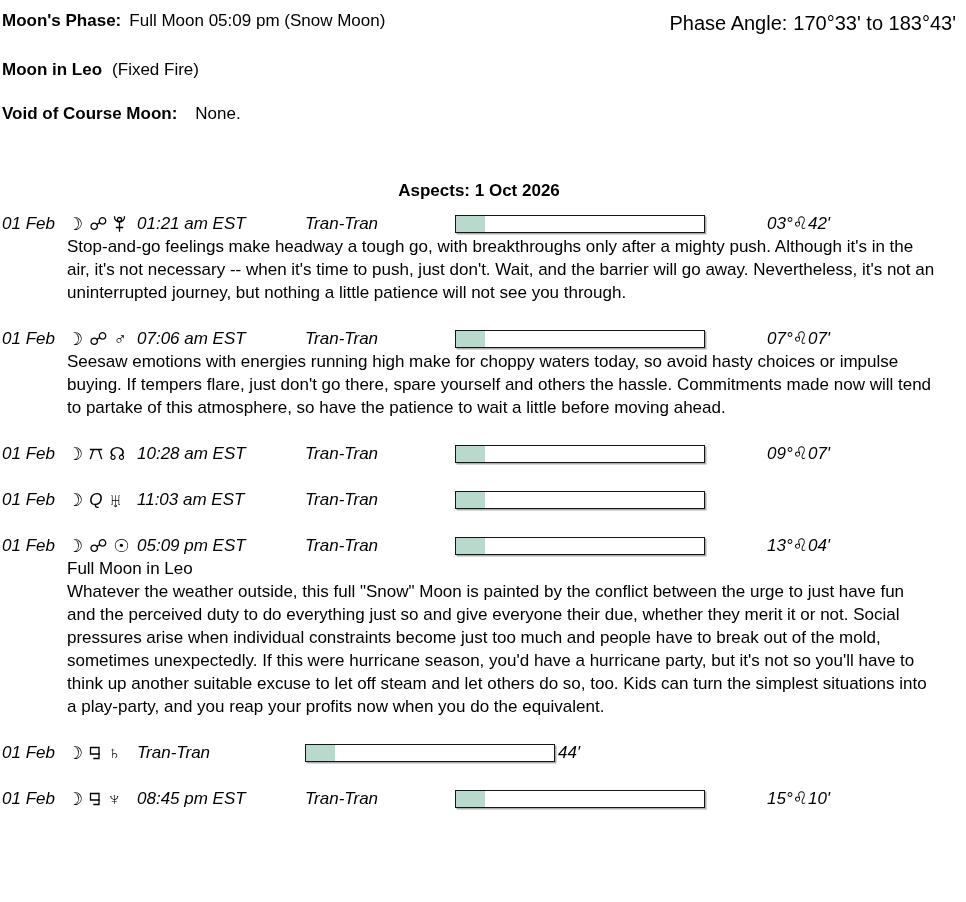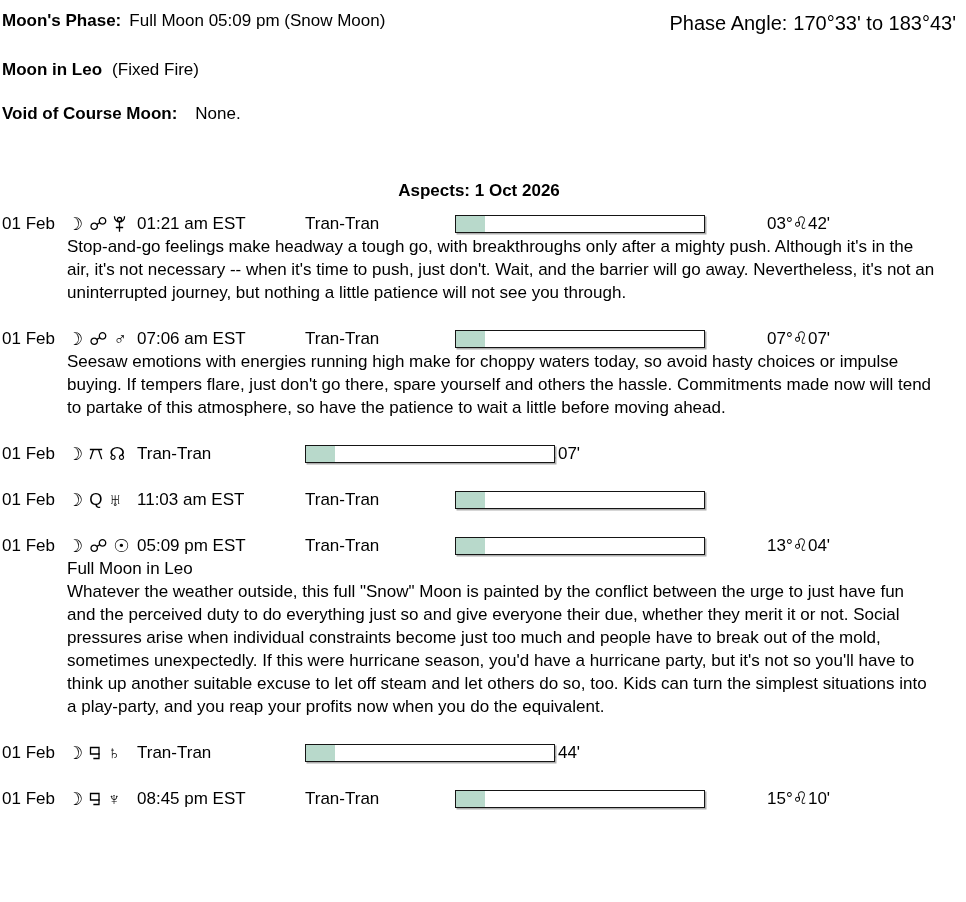--- a/index.html
+++ b/index.html
@@ -30,20 +30,21 @@
   }
 
   
   .aspect-block{margin-bottom:23px;}
   .aspect-row{
     display:grid;
     grid-template-columns:65px 70px 168px 150px 250px auto;
     align-items:center;
     line-height:23px;
     white-space:nowrap;
+    font-style:italic;
   }
   .c-syms{display:flex;align-items:center;gap:6px;}
   .glyph{font-size:18px;line-height:18px;}
   .glyph-q{font-size:17px;}
   .glyph-svg{display:inline-flex;align-items:center;}
   .glyph-svg svg{display:block;}
   .glyph-svg svg path, .glyph-svg svg circle{
     stroke:#000;stroke-width:1.3;fill:none;stroke-linecap:square;
   }
   .c-bar{
@@ -136,20 +137,21 @@
       <span class="c-date">01 Feb</span>
       <span class="c-syms">
         <span class="glyph">☽</span>
         <span class="glyph glyph-svg">
           <svg width="14" height="12" viewBox="0 0 14 12">
               <path d="M1.5 1.5 H12.5 M4.5 1.5 L1.5 10.5 M9.5 1.5 L12.5 10.5"></path>
             </svg>
         </span>
         <span class="glyph">☊</span>
       </span>
+      <span class="c-time">10:28 am EST</span>
       <span class="c-type">Tran-Tran</span>
       <span class="c-bar">
           <span class="bar-fill" style="width: 11.5%; background: rgb(184, 217, 203);"></span>
         </span>
       <span class="c-deg">09°♌07'</span>
     </div>
   </div>
 
   <div class="aspect-block">
     <div class="aspect-row">

